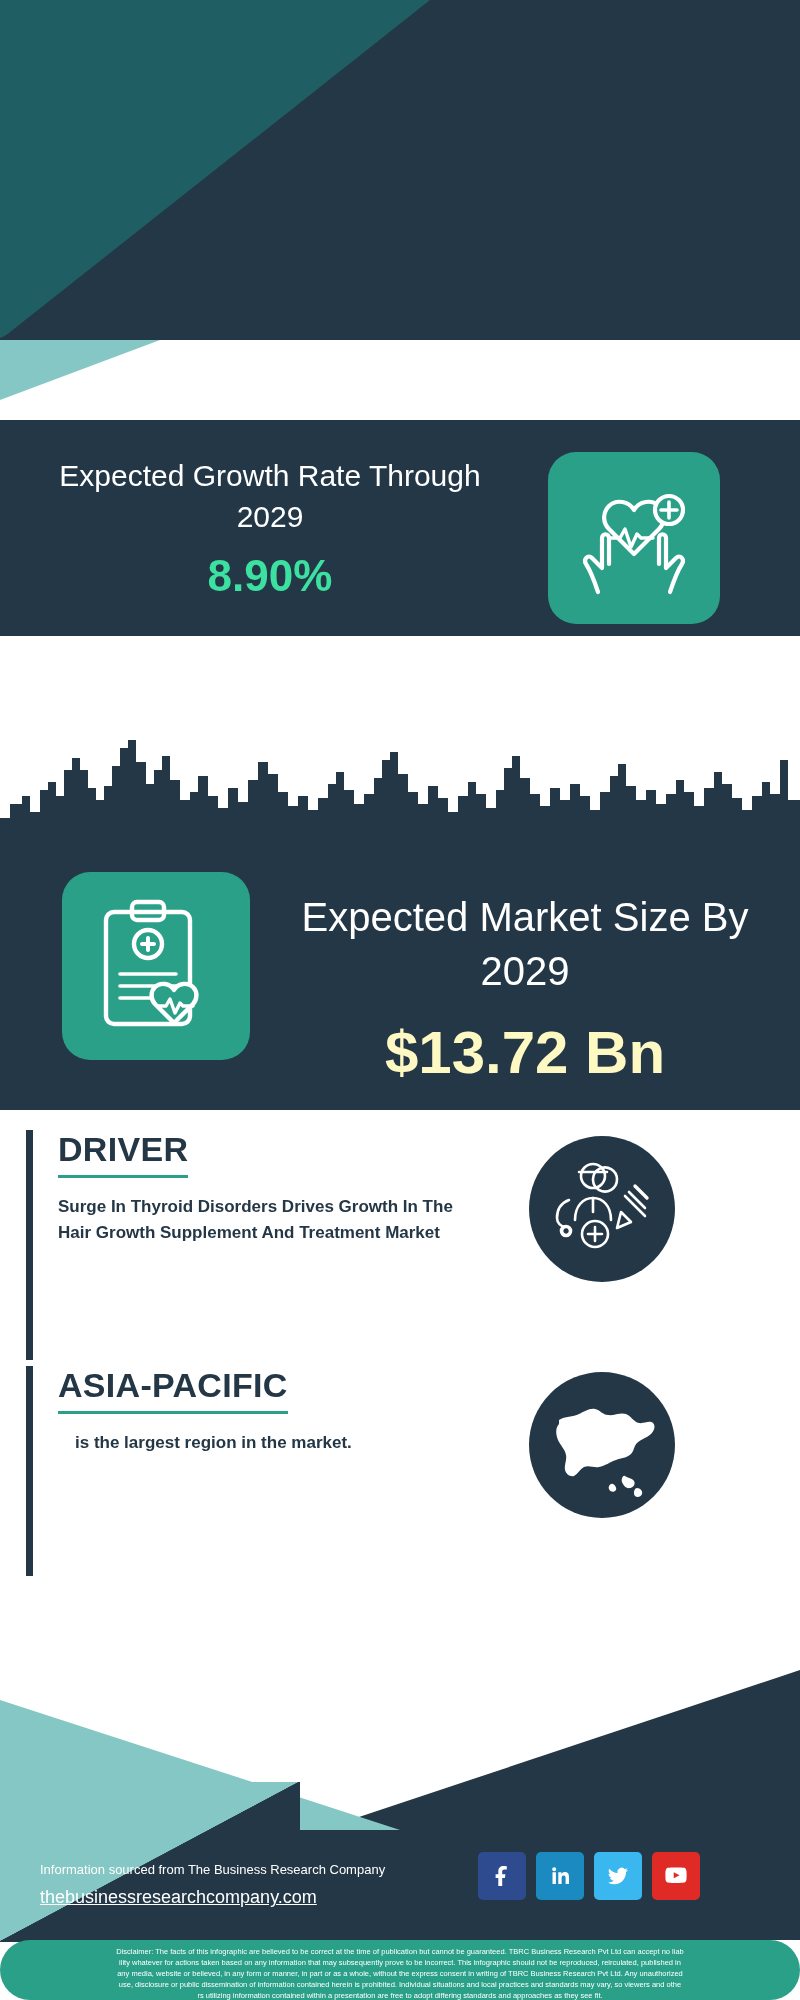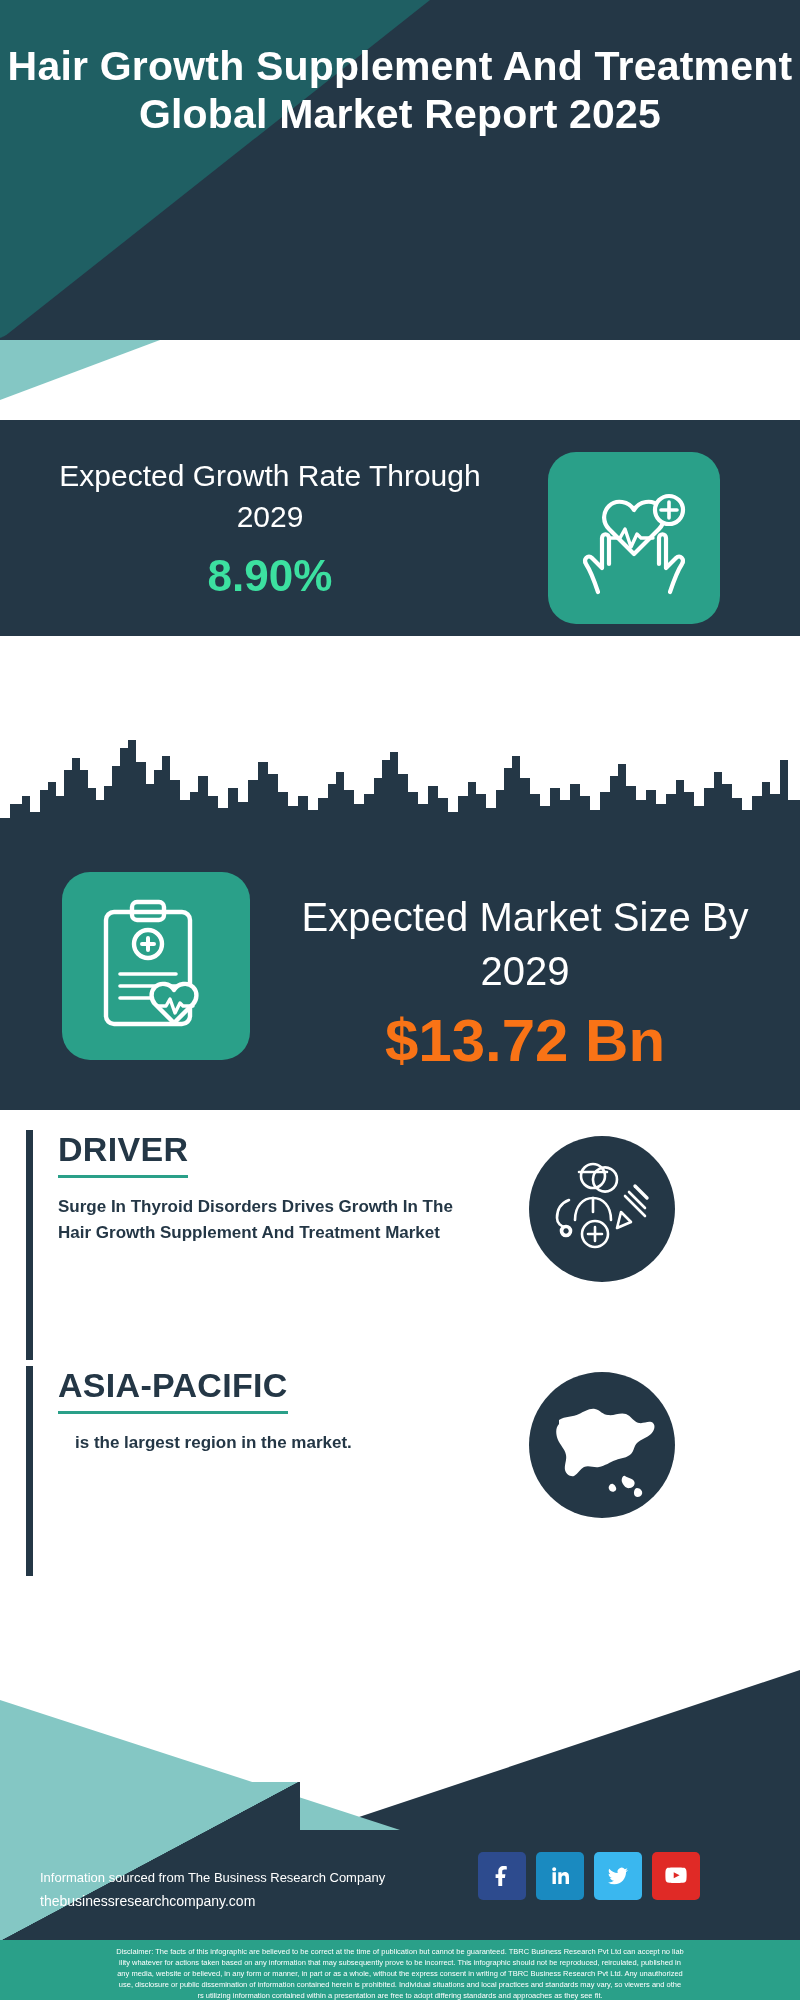--- a/index.html
+++ b/index.html
@@ -125,24 +125,24 @@
     top: 190px; left: 280px;
     width: 490px;
     text-align: center;
     color: #ffffff;
   }
   .market-label {
     font-size: 40px;
     line-height: 1.35;
   }
   .market-value {
-    margin-top: 8px;
+    margin-top: 20px;
     font-size: 60px;
     font-weight: bold;
-    color: #f97316;
+    color: #fef9c3;
   }
   .icon-market {
     position: absolute;
     top: 172px; left: 62px;
     width: 188px; height: 188px;
   }
 
   
   .info-sec {
     position: absolute;
@@ -221,23 +221,22 @@
     width: 300px; height: 160px;
     background: linear-gradient(to bottom right, #84c7c4 0, #84c7c4 49.6%, #243746 49.8%, #243746 100%);
   }
   .src-text {
     position: absolute;
     top: 188px; left: 40px;
     color: #ffffff;
     font-size: 13px;
     line-height: 1.8;
     z-index: 6;
-    margin-top: 8px;
-  }
-  .src-text .url { font-size: 14px; }
+  }
+  .src-text .url { font-size: 18px; text-decoration: underline; }
   .socials {
     position: absolute;
     top: 182px; left: 478px;
     display: flex;
     gap: 10px;
     z-index: 6;
   }
   .social {
     width: 48px; height: 48px;
     border-radius: 5px;
@@ -255,32 +254,32 @@
   .disclaimer {
     position: absolute;
     top: 270px; left: 0;
     width: 800px; height: 60px;
     background: #2aa089;
     color: #ffffff;
     font-size: 7.5px;
     line-height: 1.45;
     padding: 7px 14px 0 14px;
     text-align: center;
+    border-radius: 30px;
   }
   .disclaimer span { display: block; }
 </style>
 </head>
 <body>
 
 <div class="page">
 
   <div class="header">
     <div class="teal-wedge"></div>
     <div class="dark-wedge"></div>
-    <div class="header-title">Hair Growth Supplement And Treatment Global Market Report 2025</div>
   </div>
 
   <div class="band-white"></div>
   <div class="mint-tri"></div>
 
   <div class="growth">
     <div class="growth-text">
       <div class="growth-label">Expected Growth Rate Through 2029</div>
       <div class="growth-value">8.90%</div>
     </div>

